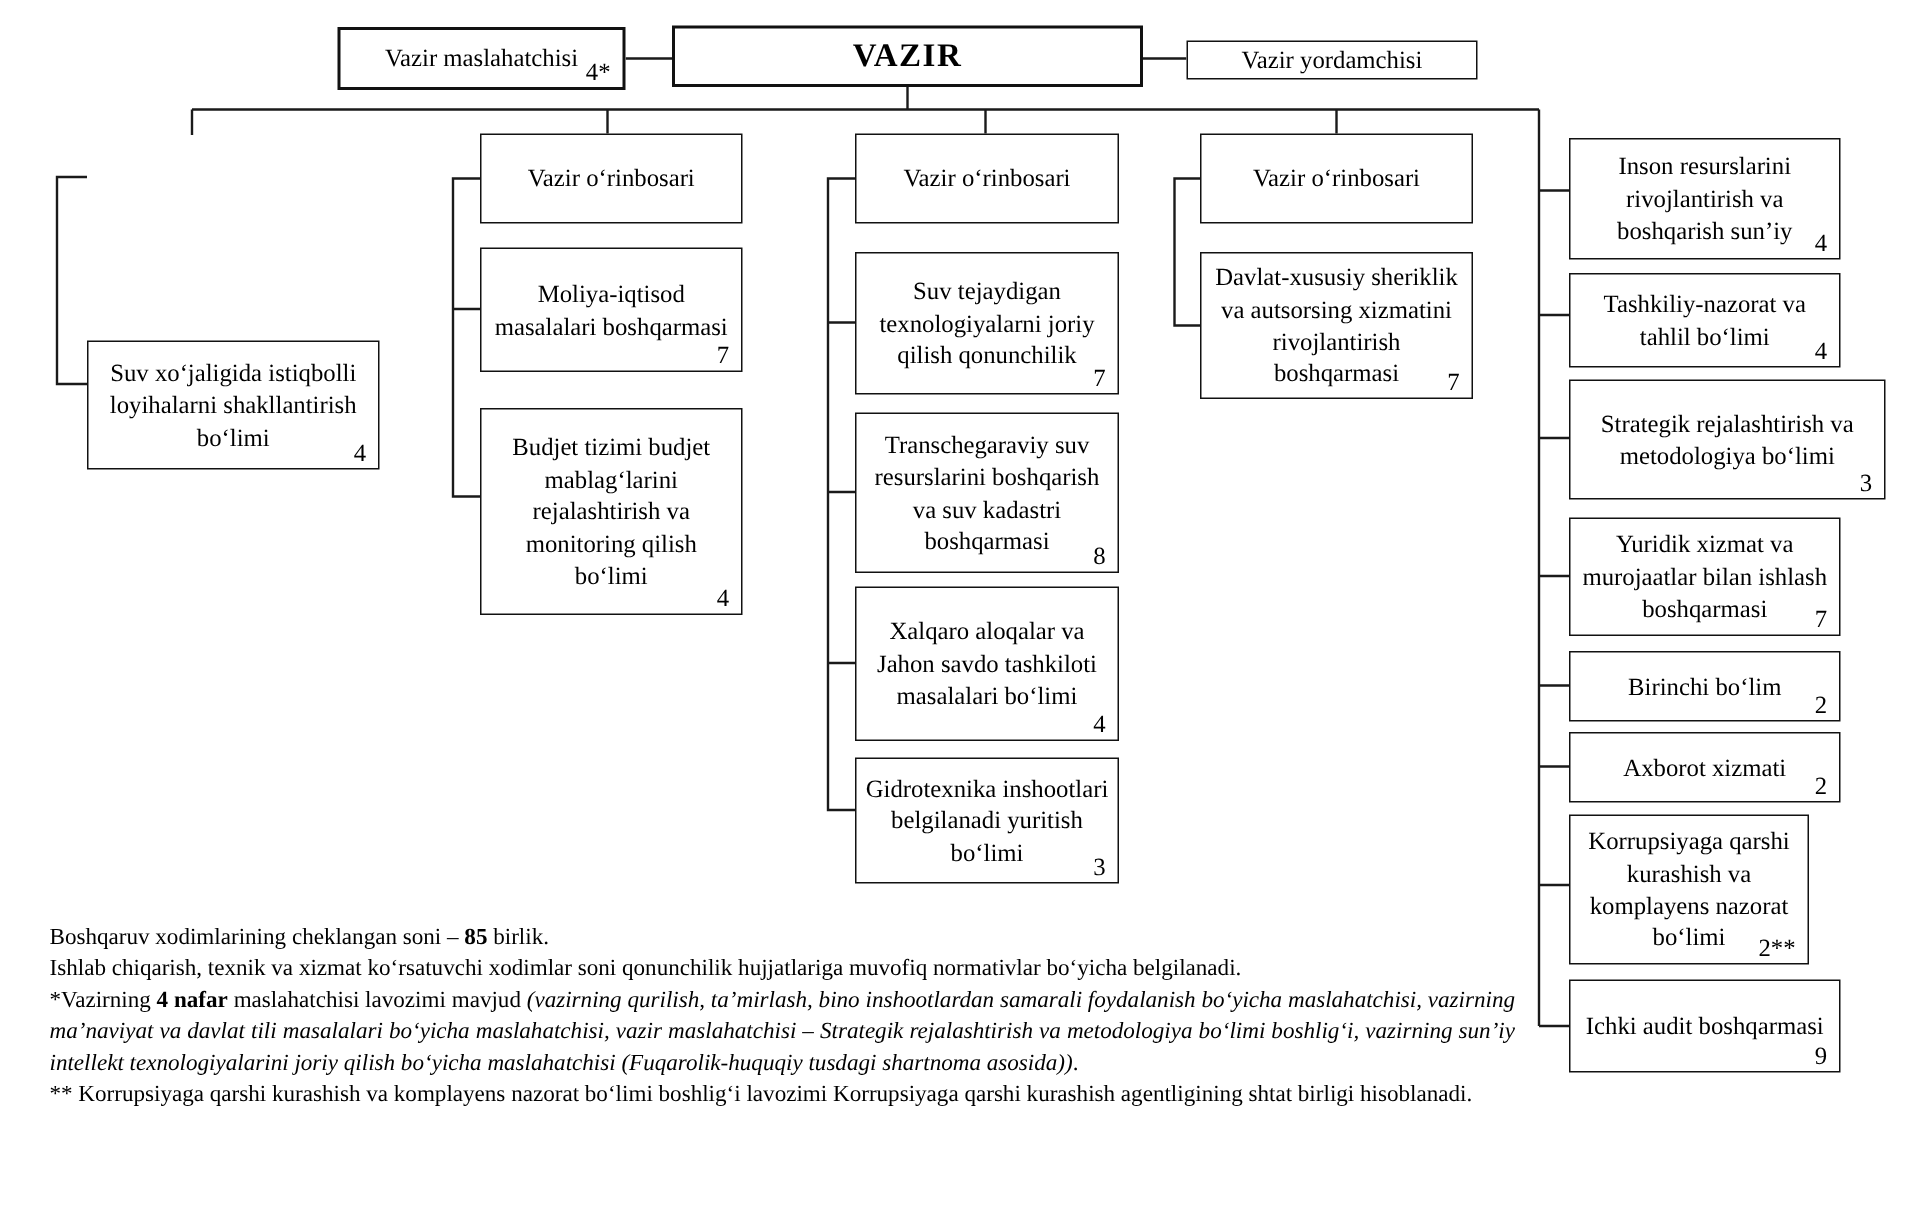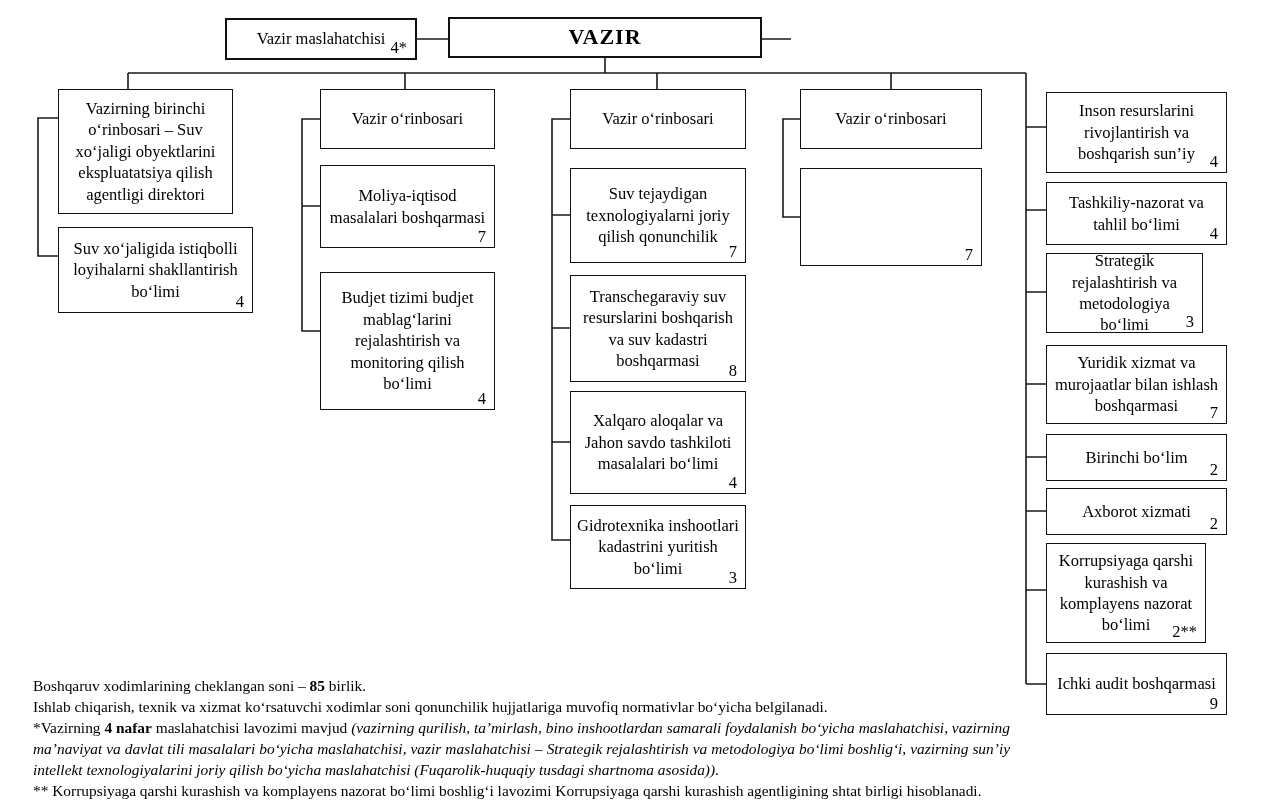--- a/index.html
+++ b/index.html
@@ -10,21 +10,21 @@
     position:absolute;z-index:1;box-sizing:border-box;
     background:#fff;border:1.5px solid #111;
     display:flex;align-items:center;justify-content:center;
     text-align:center;font-size:16.5px;line-height:1.3;
     padding:2px 6px;
   }
   .obox .t{width:100%;font-family:Liberation Serif, serif;}
   .obox .n{position:absolute;right:8px;bottom:0px;font-size:16.5px;line-height:1.2;}
   .obox.thick{border-width:2px;}
   .minister .t{font-weight:bold;font-size:22px;letter-spacing:1px;}
-  .notes{position:absolute;left:33px;top:675px;width:977px;z-index:1;
+  .notes{position:absolute;left:33px;top:614px;width:977px;z-index:1;
          font-size:15.4px;line-height:21px;}
   .notes p{margin:0;}
   .notes .just{text-align:justify;}
   .notes b{font-weight:bold;}
   .notes i{font-style:italic;}
 </style>
 </head>
 <body>
 
 <div class="stage">
@@ -45,24 +45,24 @@
 
   <div class="obox thick" style="left:225px;top:18px;width:192px;height:42px">
     <div class="t">Vazir maslahatchisi</div>
     <span class="n">4*</span>
   </div>
 
   <div class="obox thick minister" style="left:448px;top:17px;width:314px;height:41px">
     <div class="t">VAZIR</div>
   </div>
 
+  <div class="obox" style="left:791px;top:27px;width:194px;height:26px">
+    <div class="t">Vazir yordamchisi</div>
+  </div>
 
-  <div class="obox" style="left:58px;top:89px;width:175px;height:125px">
-    <div class="t">Vazirning birinchi oʻrinbosari – Suv xoʻjaligi obyektlarini ekspluatatsiya qilish agentligi direktori</div>
-  </div>
   <div class="obox" style="left:58px;top:227px;width:195px;height:86px">
     <div class="t">Suv xoʻjaligida istiqbolli loyihalarni shakllantirish boʻlimi</div>
     <span class="n">4</span>
   </div>
 
   <div class="obox" style="left:320px;top:89px;width:175px;height:60px">
     <div class="t">Vazir oʻrinbosari</div>
   </div>
   <div class="obox" style="left:320px;top:165px;width:175px;height:83px">
     <div class="t">Moliya-iqtisod masalalari boshqarmasi</div>
@@ -82,40 +82,41 @@
   </div>
   <div class="obox" style="left:570px;top:275px;width:176px;height:107px">
     <div class="t">Transchegaraviy suv resurslarini boshqarish va suv kadastri boshqarmasi</div>
     <span class="n">8</span>
   </div>
   <div class="obox" style="left:570px;top:391px;width:176px;height:103px">
     <div class="t">Xalqaro aloqalar va Jahon savdo tashkiloti masalalari boʻlimi</div>
     <span class="n">4</span>
   </div>
   <div class="obox" style="left:570px;top:505px;width:176px;height:84px">
-    <div class="t">Gidrotexnika inshootlari kadastrini yuritish boʻlimi</div>
+    <div class="t">Gidrotexnika inshootlari belgilanadi yuritish boʻlimi</div>
     <span class="n">3</span>
   </div>
 
   <div class="obox" style="left:800px;top:89px;width:182px;height:60px">
     <div class="t">Vazir oʻrinbosari</div>
   </div>
   <div class="obox" style="left:800px;top:168px;width:182px;height:98px">
+    <div class="t">Davlat-xususiy sheriklik va autsorsing xizmatini rivojlantirish boshqarmasi</div>
     <span class="n">7</span>
   </div>
 
   <div class="obox" style="left:1046px;top:92px;width:181px;height:81px">
     <div class="t">Inson resurslarini rivojlantirish va boshqarish sunʼiy</div>
     <span class="n">4</span>
   </div>
   <div class="obox" style="left:1046px;top:182px;width:181px;height:63px">
     <div class="t">Tashkiliy-nazorat va tahlil boʻlimi</div>
     <span class="n">4</span>
   </div>
-  <div class="obox" style="left:1046px;top:253px;width:157px;height:80px">
+  <div class="obox" style="left:1046px;top:253px;width:211px;height:80px">
     <div class="t">Strategik rejalashtirish va metodologiya boʻlimi</div>
     <span class="n">3</span>
   </div>
   <div class="obox" style="left:1046px;top:345px;width:181px;height:79px">
     <div class="t">Yuridik xizmat va murojaatlar bilan ishlash boshqarmasi</div>
     <span class="n">7</span>
   </div>
   <div class="obox" style="left:1046px;top:434px;width:181px;height:47px">
     <div class="t">Birinchi boʻlim</div>
     <span class="n">2</span>

